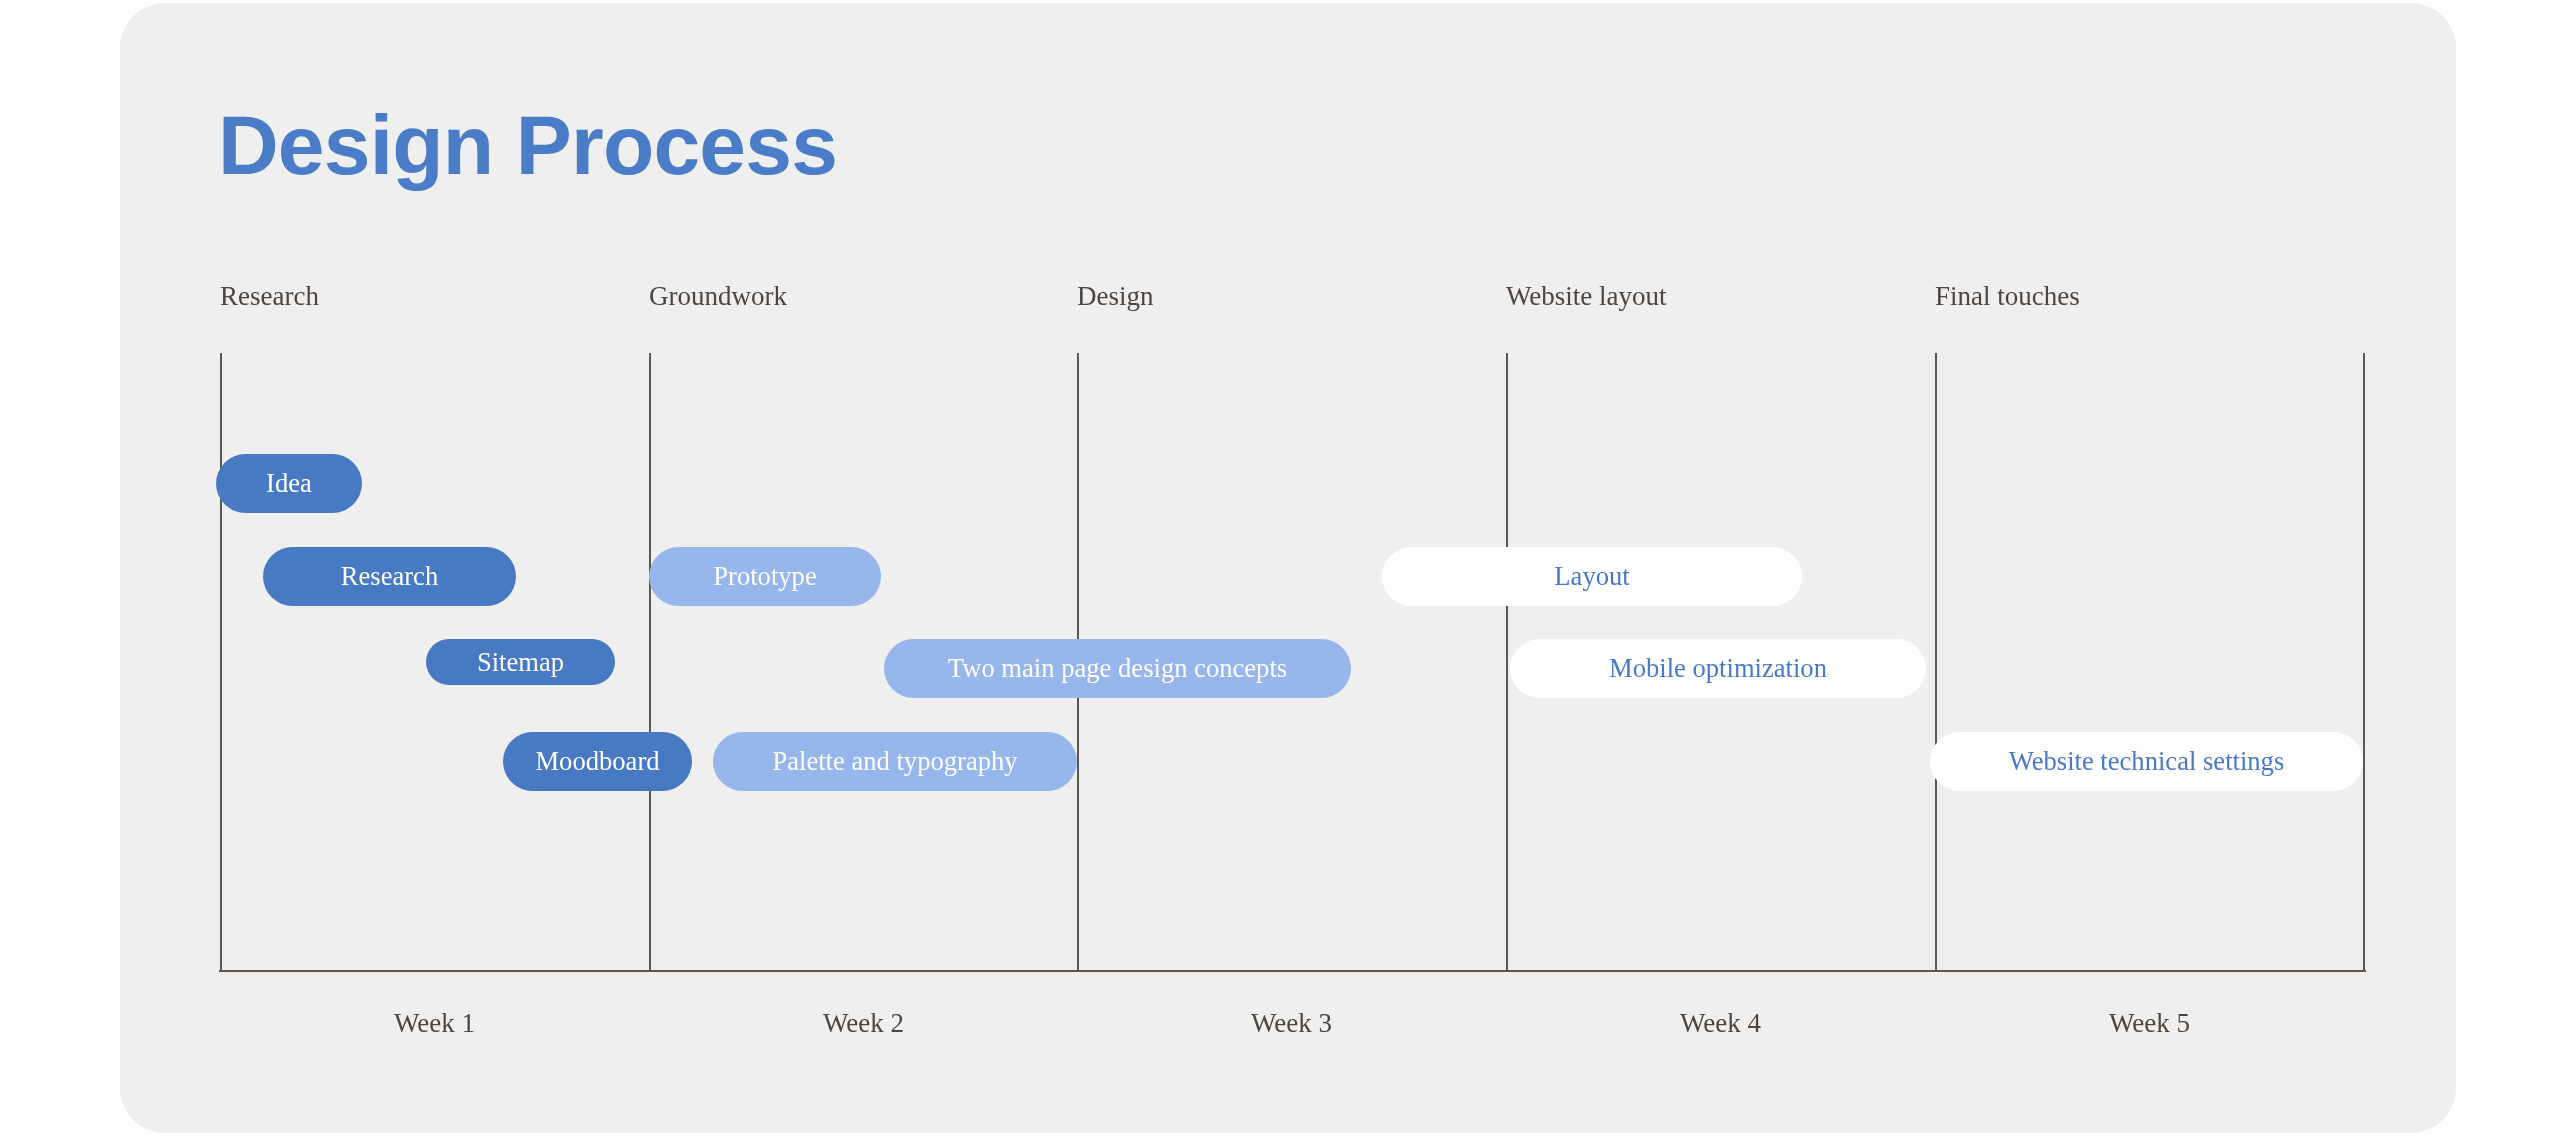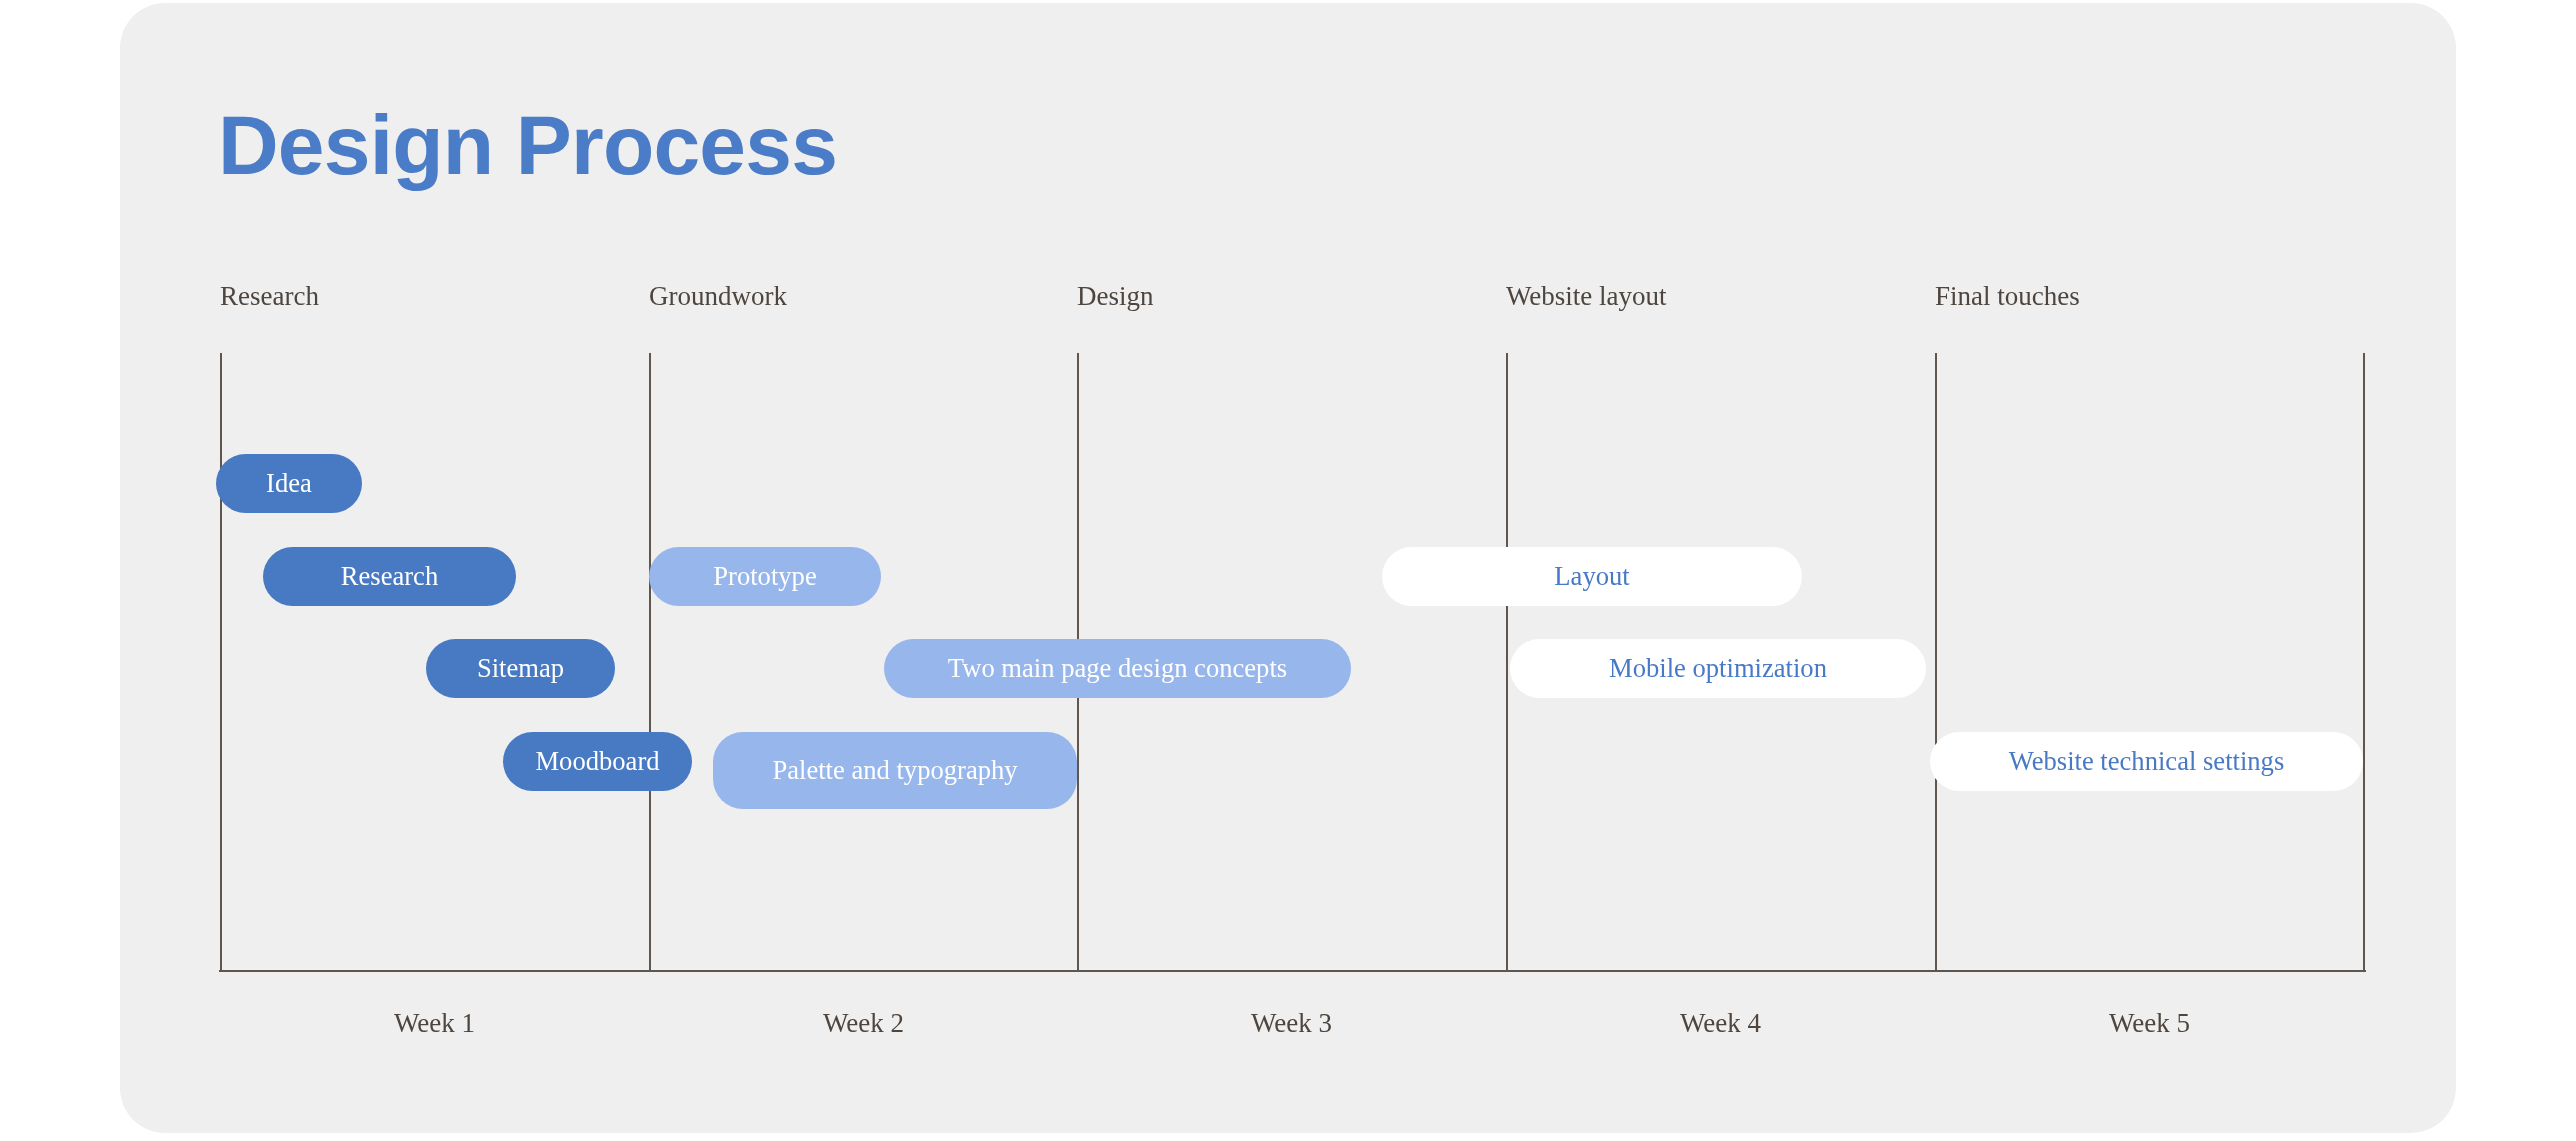--- a/index.html
+++ b/index.html
@@ -60,20 +60,20 @@
     <div class="week-label" style="left: 1506px; top: 1007px; width: 429px;">Week 4</div>
     <div class="phase-header" style="left: 1935px; top: 280px;">Final touches</div>
     <div class="vline" style="left: 1935px; top: 353px; height: 619px;"></div>
     <div class="week-label" style="left: 1935px; top: 1007px; width: 429px;">Week 5</div>
     <div class="vline" style="left: 2363px; top: 353px; height: 619px;"></div>
     <div class="hline" style="left: 219px; top: 970px; width: 2147px;"></div>
     <div class="pill pill-solid" style="left: 216px; top: 454px; width: 146px; height: 59px;">Idea</div>
     <div class="pill pill-solid" style="left: 263px; top: 547px; width: 253px; height: 59px;">Research</div>
     <div class="pill pill-light" style="left: 649px; top: 547px; width: 232px; height: 59px;">Prototype</div>
     <div class="pill pill-white" style="left: 1382px; top: 547px; width: 420px; height: 59px;">Layout</div>
-    <div class="pill pill-solid" style="left: 426px; top: 639px; width: 189px; height: 59px;">Sitemap</div>
+    <div class="pill pill-solid" style="left: 426px; top: 639px; width: 189px; height: 46px;">Sitemap</div>
     <div class="pill pill-light" style="left: 884px; top: 639px; width: 467px; height: 59px;">Two main page design concepts</div>
     <div class="pill pill-white" style="left: 1510px; top: 639px; width: 416px; height: 59px;">Mobile optimization</div>
     <div class="pill pill-solid" style="left: 503px; top: 732px; width: 189px; height: 59px;">Moodboard</div>
-    <div class="pill pill-light" style="left: 713px; top: 732px; width: 364px; height: 77px;">Palette and typography</div>
+    <div class="pill pill-light" style="left: 713px; top: 732px; width: 364px; height: 59px;">Palette and typography</div>
     <div class="pill pill-white" style="left: 1930px; top: 732px; width: 433px; height: 59px;">Website technical settings</div>
   </div>
 
 
 </body></html>

